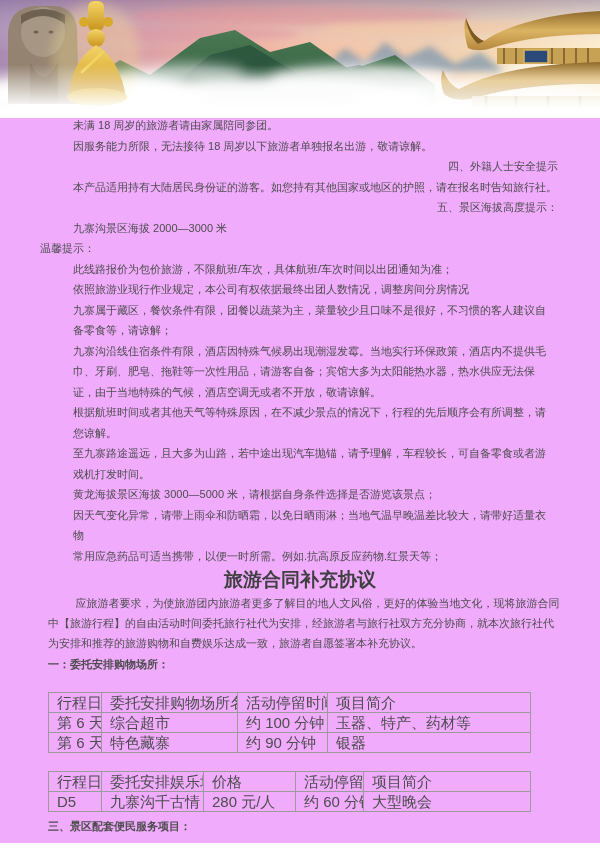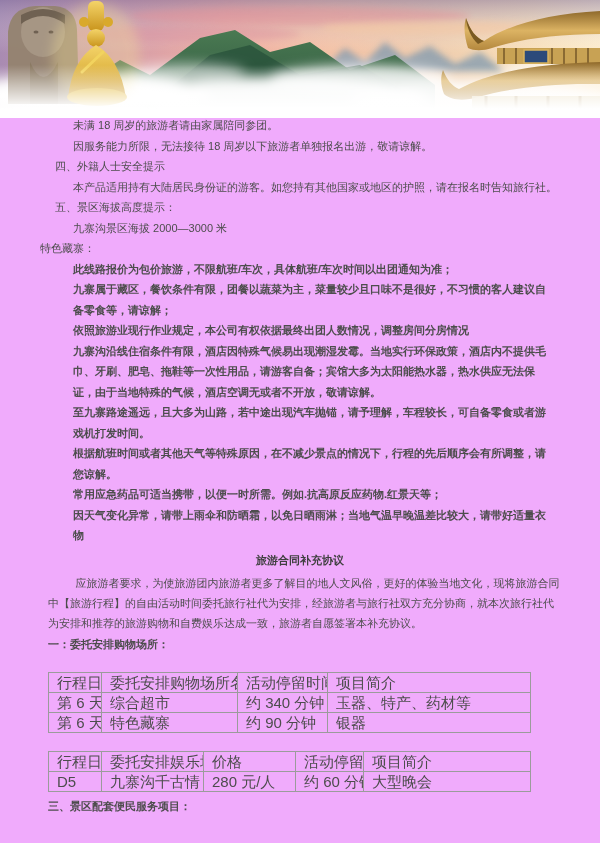--- a/index.html
+++ b/index.html
@@ -19,27 +19,27 @@
     width: 600px; height: 118px;
   }
   .content {
     position: absolute;
     top: 115px; left: 0;
     width: 600px;
     font-size: 11px;
     line-height: 20.5px;
   }
   .ln-body   { margin: 0 42px 0 73px; }   
-  .ln-sec    { margin: 0 42px 0 55px; }   
+  .ln-sec    { margin: 0 42px 0 55px; text-align: right; }   
   .ln-tipcap { margin: 0 42px 0 40px; }   
-  .tip       { margin: 0 44px 0 73px; font-weight: bold; }
+  .tip       { margin: 0 44px 0 73px; }
   .agree-title {
     margin: 2px 0 1px 0;
     text-align: center;
-    font-size: 11px;
+    font-size: 19px;
     font-weight: bold;
     color: #3f3f3f;
     line-height: 24px;
   }
   .agree-intro {
     margin: 0 38px 0 48px;
     text-indent: 2.5em;
     line-height: 20px;
     font-family: Liberation Serif, serif;
   }
@@ -187,49 +187,50 @@
 
     <div class="ln-body">未满 18 周岁的旅游者请由家属陪同参团。</div>
     <div class="ln-body">因服务能力所限，无法接待 18 周岁以下旅游者单独报名出游，敬请谅解。</div>
 
     <div class="ln-sec">四、外籍人士安全提示</div>
     <div class="ln-body">本产品适用持有大陆居民身份证的游客。如您持有其他国家或地区的护照，请在报名时告知旅行社。</div>
 
     <div class="ln-sec">五、景区海拔高度提示：</div>
     <div class="ln-body">九寨沟景区海拔 2000—3000 米</div>
 
-    <div class="ln-tipcap">特色藏寨：</div>
+    <div class="ln-tipcap">温馨提示：</div>
 
     <div class="tip">此线路报价为包价旅游，不限航班/车次，具体航班/车次时间以出团通知为准；</div>
+    <div class="tip">依照旅游业现行作业规定，本公司有权依据最终出团人数情况，调整房间分房情况</div>
     <div class="tip">九寨属于藏区，餐饮条件有限，团餐以蔬菜为主，菜量较少且口味不是很好，不习惯的客人建议自备零食等，请谅解；</div>
-    <div class="tip">依照旅游业现行作业规定，本公司有权依据最终出团人数情况，调整房间分房情况</div>
     <div class="tip">九寨沟沿线住宿条件有限，酒店因特殊气候易出现潮湿发霉。当地实行环保政策，酒店内不提供毛巾、牙刷、肥皂、拖鞋等一次性用品，请游客自备；宾馆大多为太阳能热水器，热水供应无法保证，由于当地特殊的气候，酒店空调无或者不开放，敬请谅解。</div>
+    <div class="tip">根据航班时间或者其他天气等特殊原因，在不减少景点的情况下，行程的先后顺序会有所调整，请您谅解。</div>
     <div class="tip">至九寨路途遥远，且大多为山路，若中途出现汽车抛锚，请予理解，车程较长，可自备零食或者游戏机打发时间。</div>
-    <div class="tip">根据航班时间或者其他天气等特殊原因，在不减少景点的情况下，行程的先后顺序会有所调整，请您谅解。</div>
+    <div class="tip">黄龙海拔景区海拔 3000—5000 米，请根据自身条件选择是否游览该景点；</div>
+    <div class="tip">因天气变化异常，请带上雨伞和防晒霜，以免日晒雨淋；当地气温早晚温差比较大，请带好适量衣物</div>
     <div class="tip">常用应急药品可适当携带，以便一时所需。例如.抗高原反应药物.红景天等；</div>
-    <div class="tip">因天气变化异常，请带上雨伞和防晒霜，以免日晒雨淋；当地气温早晚温差比较大，请带好适量衣物</div>
 
     <div class="agree-title">旅游合同补充协议</div>
 
     <div class="agree-intro">应旅游者要求，为使旅游团内旅游者更多了解目的地人文风俗，更好的体验当地文化，现将旅游合同中【旅游行程】的自由活动时间委托旅行社代为安排，经旅游者与旅行社双方充分协商，就本次旅行社代为安排和推荐的旅游购物和自费娱乐达成一致，旅游者自愿签署本补充协议。</div>
 
     <div class="sec-label">一：委托安排购物场所：</div>
 
     <table class="doc t1">
       <tbody>
         <tr>
           <td class="c0">行程日期</td>
           <td class="c1">委托安排购物场所名称</td>
           <td class="c2">活动停留时间</td>
           <td class="c3">项目简介</td>
         </tr>
         <tr>
           <td class="c0">第 6 天</td>
           <td class="c1">综合超市</td>
-          <td class="c2">约 340 分钟</td>
+          <td class="c2">约 100 分钟</td>
           <td class="c3">玉器、特产、药材等</td>
         </tr>
         <tr>
           <td class="c0">第 6 天</td>
           <td class="c1">特色藏寨</td>
           <td class="c2">约 90 分钟</td>
           <td class="c3">银器</td>
         </tr>
       </tbody>
     </table>

